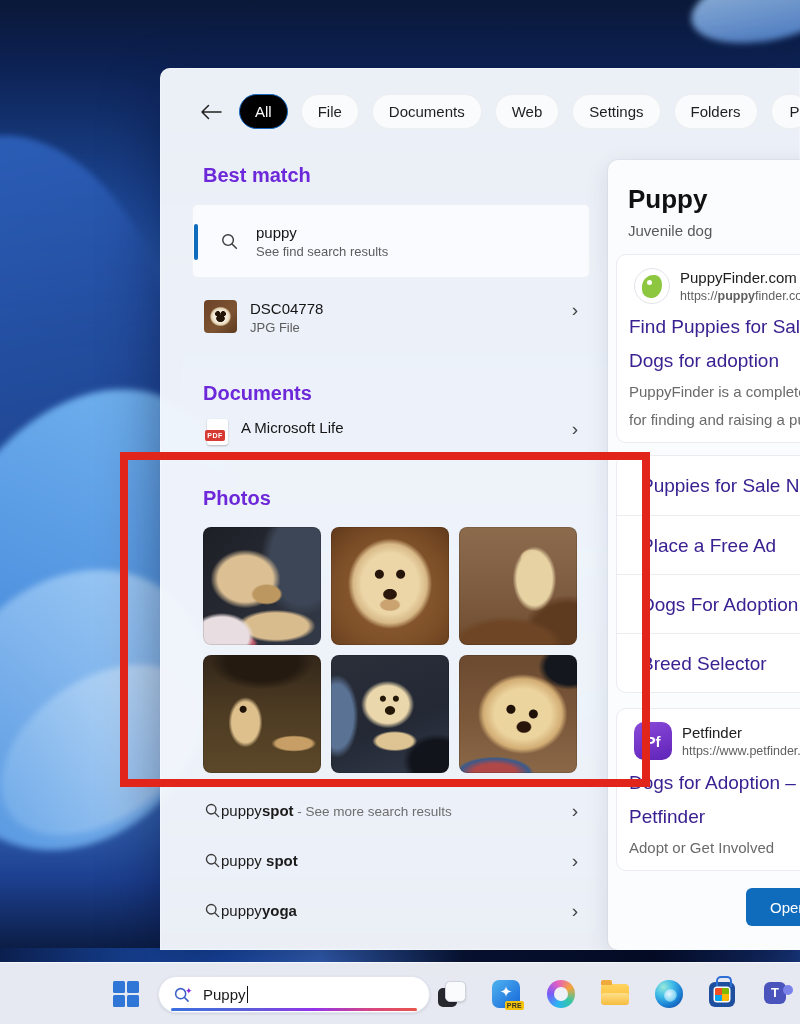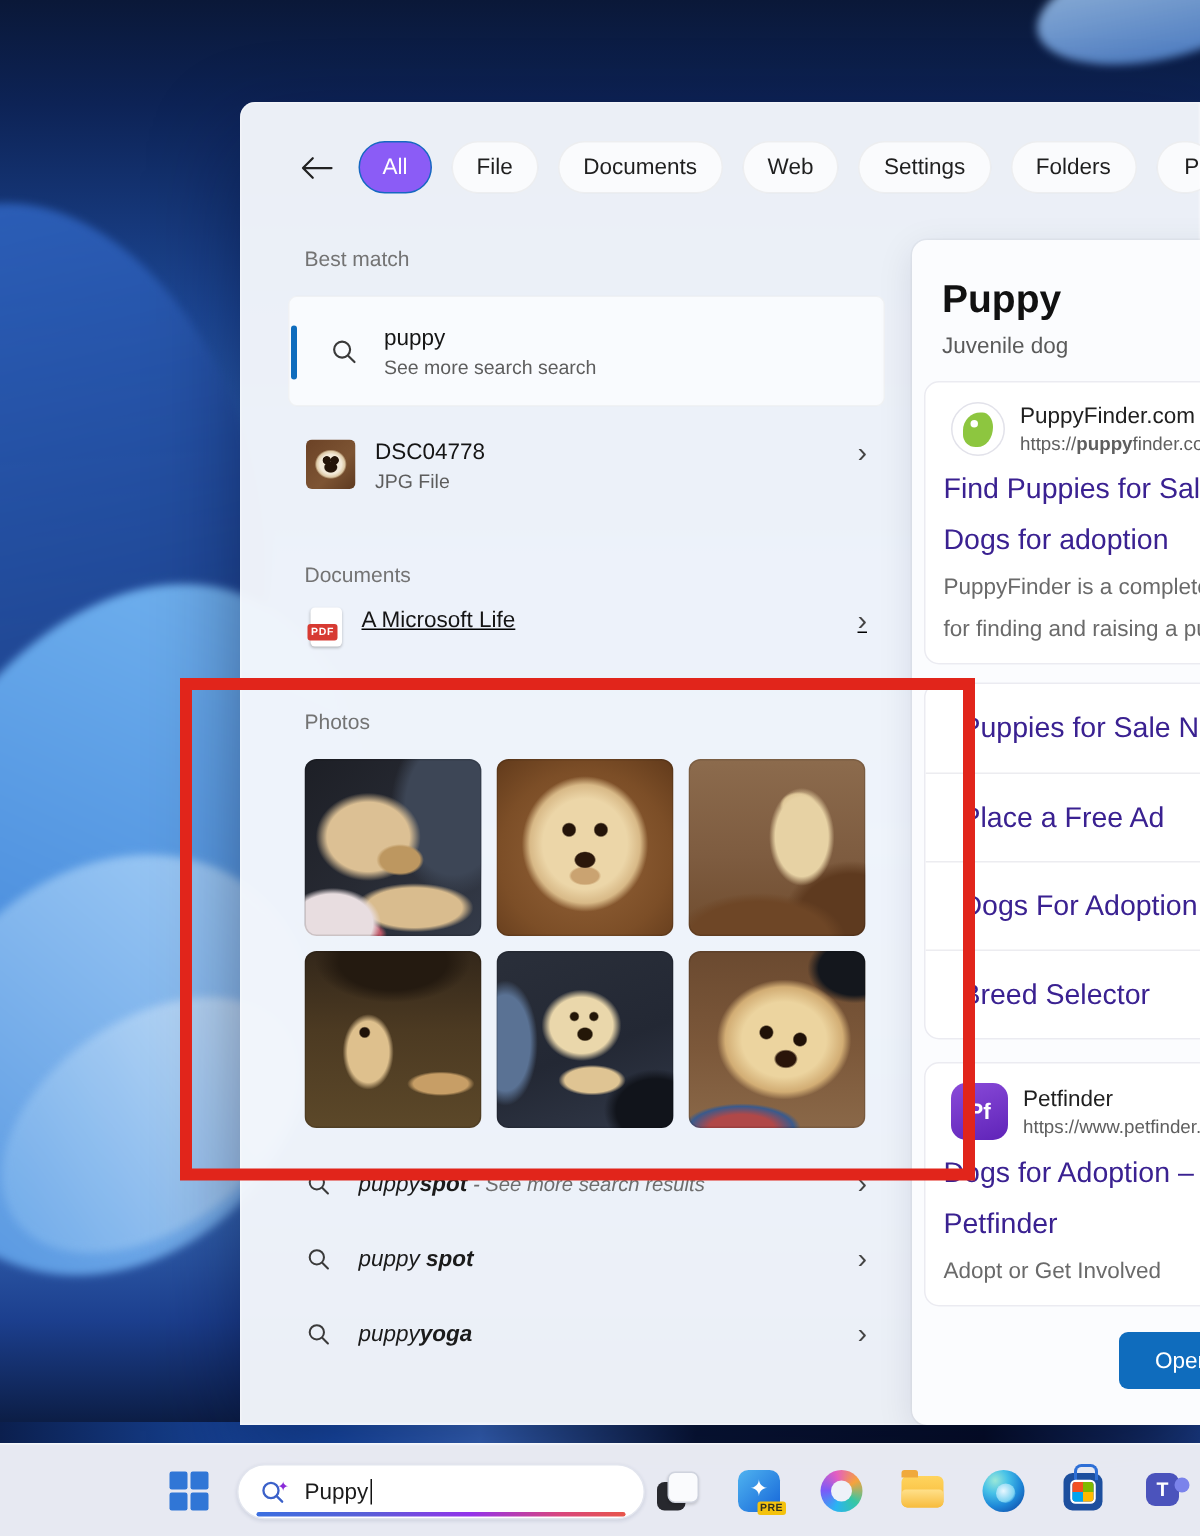--- a/index.html
+++ b/index.html
@@ -28,42 +28,42 @@
   .search-panel { position:absolute; left:160px; top:68px; width:640px; height:882px;
     background:rgba(243,246,251,0.97); border-radius:10px 0 0 0; z-index:10; overflow:hidden;
     box-shadow:0 24px 60px rgba(2,8,40,.45), 0 0 0 1px rgba(255,255,255,.35) inset; }
 
   
   .tabs-row { position:absolute; left:36px; top:26px; display:flex; align-items:center; gap:13px; }
   .back-btn { width:30px; height:30px; border:none; background:transparent; display:flex;
     align-items:center; justify-content:center; cursor:pointer; }
   .tab { border:1px solid rgba(0,0,0,.05); background:rgba(255,255,255,.72); color:#1f1f1f;
     font-size:15px; font-family:inherit; padding:8px 16px; border-radius:19px; cursor:pointer; white-space:nowrap; }
-  .tab.selected { background:#8b5cf6; border-color:#1668c1; color:#fff; padding:8px 15px; }
+  .tab.selected { background:#000000; border-color:#1668c1; color:#fff; padding:8px 15px; }
   .tab.partial { width:38px; padding:8px 0 8px 18px; overflow:hidden; }
 
   
   .left-col { position:absolute; left:32px; top:90px; width:400px; }
-  .section-h { margin:0 0 0 11px; font-size:14px; font-weight:400; color:#737373; }
+  .section-h { margin:0 0 0 11px; font-size:20px; font-weight:700; color:#6d28d9; }
   .section-h.m1 { margin-top:6px; }
   .section-h.m2 { margin-top:28px; }
   .section-h.m3 { margin-top:20px; }
   .section-h.m4 { margin-top:20px; }
 
   .best-card { position:relative; margin-top:17px; height:74px; width:398px; border-radius:6px;
     background:rgba(253,254,255,.8); border:1px solid rgba(0,0,0,.04); display:flex; align-items:center;
     padding-left:27px; cursor:pointer; }
   .best-accent { position:absolute; left:1px; top:19px; width:4px; height:36px; border-radius:2px; background:#0f6cbd; }
   .result-title { font-size:15px; color:#151515; }
   .result-sub { font-size:13px; color:#5d5d5d; margin-top:3px; }
   .best-texts { margin-left:17px; }
 
   .result-row { display:flex; align-items:flex-start; height:54px; padding:0 14px 0 12px; cursor:pointer; border-radius:6px; }
   .result-row.file { margin-top:22px; }
-  .result-row.pdfrow { margin-top:14px; height:48px;text-decoration:underline; }
+  .result-row.pdfrow { margin-top:14px; height:48px; }
   .row-texts { margin-left:13px; }
   .chevron { margin-left:auto; font-size:19px; color:#454545; line-height:1; }
 
   .thumb-dog { width:33px; height:33px; border-radius:4px; flex:0 0 auto;
     background:
       radial-gradient(circle 3px at 42% 42%, #241509 0 2.5px, rgba(36,21,9,0) 3px),
       radial-gradient(circle 3px at 58% 42%, #241509 0 2.5px, rgba(36,21,9,0) 3px),
       radial-gradient(ellipse 6px 5px at 50% 56%, #241509 0 65%, rgba(36,21,9,0) 78%),
       radial-gradient(ellipse 13px 12px at 50% 50%, #f2e9d8 0 55%, #ddc9a6 72%, rgba(221,201,166,0) 82%),
       linear-gradient(135deg,#6b4226 0%,#7d5433 60%,#5d3a20 100%); }
@@ -116,21 +116,21 @@
     radial-gradient(circle 5px at 44% 46%, #201107 0 4px, rgba(32,17,7,0) 5px),
     radial-gradient(circle 5px at 63% 50%, #201107 0 4px, rgba(32,17,7,0) 5px),
     radial-gradient(ellipse 10px 8px at 55% 61%, #2a150a 0 65%, rgba(42,21,10,0) 80%),
     radial-gradient(ellipse 56px 50px at 54% 50%, #ecd49f 0 50%, #d2ad74 70%, rgba(210,173,116,0) 80%),
     radial-gradient(ellipse 48px 20px at 30% 100%, #b04848 0 45%, #3a5a8c 72%, rgba(58,90,140,0) 82%),
     radial-gradient(ellipse 44px 32px at 94% 10%, #14171d 0 55%, rgba(20,23,29,0) 72%),
     linear-gradient(180deg,#6b4a30 0%,#7c583a 55%,#8a6848 100%); }
 
   .web-row { display:flex; align-items:center; height:50px; padding:0 14px 0 12px; cursor:pointer; }
   .web-rows { margin-top:12px; }
-  .web-text { margin-left:18px; font-size:15px; color:#1b1b1b; white-space:nowrap;font-style:italic; }
+  .web-text { font-size:15px; color:#1b1b1b; white-space:nowrap; }
   .web-text b { font-weight:700; }
   .web-suffix { color:#6d6d6d; font-size:13.5px; }
 
   
   .preview { position:absolute; left:448px; top:92px; width:420px; height:790px;
     background:#fbfcfe; border-radius:10px 0 0 10px;
     box-shadow:0 6px 24px rgba(10,20,60,.10), 0 0 0 1px rgba(0,0,0,.03); }
   .pv-title { margin:24px 0 0 20px; font-size:26px; font-weight:700; color:#111; }
   .pv-sub { margin:7px 0 0 20px; font-size:15px; color:#5a5a5a; }
   .pv-card { margin:15px 0 0 8px; width:300px; background:#fff; border:1px solid #ebebf1;
@@ -250,21 +250,21 @@
       <div class="section-h m1">Best match</div>
 
       <div class="best-card">
         <div class="best-accent"></div>
         <svg class="mag" width="19" height="19" viewBox="0 0 20 20">
             <circle cx="8.5" cy="8.5" r="5.6" fill="none" stroke="#3a3a3a" stroke-width="1.5"></circle>
             <line x1="12.9" y1="12.9" x2="17.2" y2="17.2" stroke="#3a3a3a" stroke-width="1.5" stroke-linecap="round"></line>
           </svg>
         <div class="best-texts">
           <div class="result-title">puppy</div>
-          <div class="result-sub">See more search search</div>
+          <div class="result-sub">See find search results</div>
         </div>
       </div>
 
       <div class="result-row file">
         <div class="thumb-dog"></div>
         <div class="row-texts">
           <div class="result-title">DSC04778</div>
           <div class="result-sub">JPG File</div>
         </div>
         <span class="chevron">›</span>

